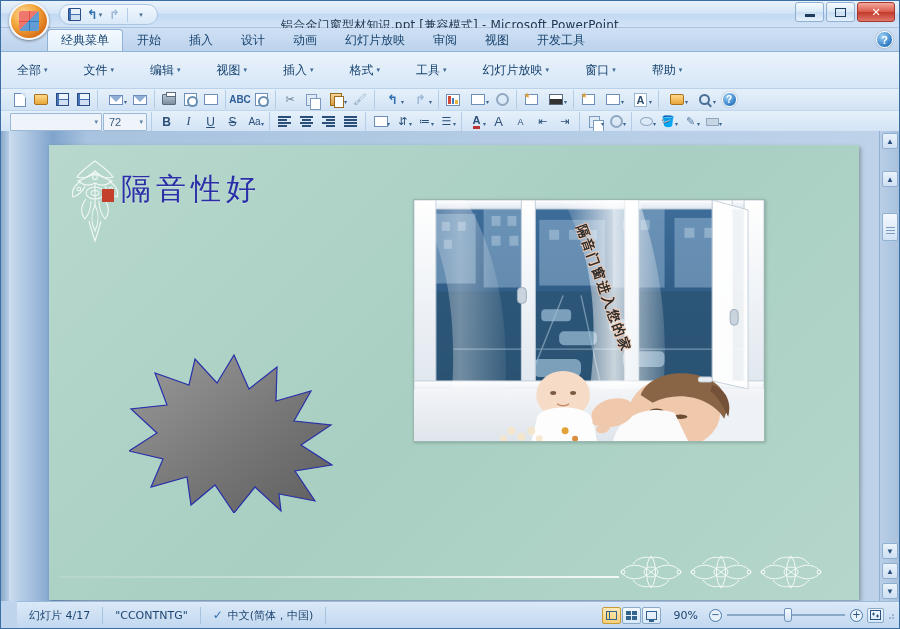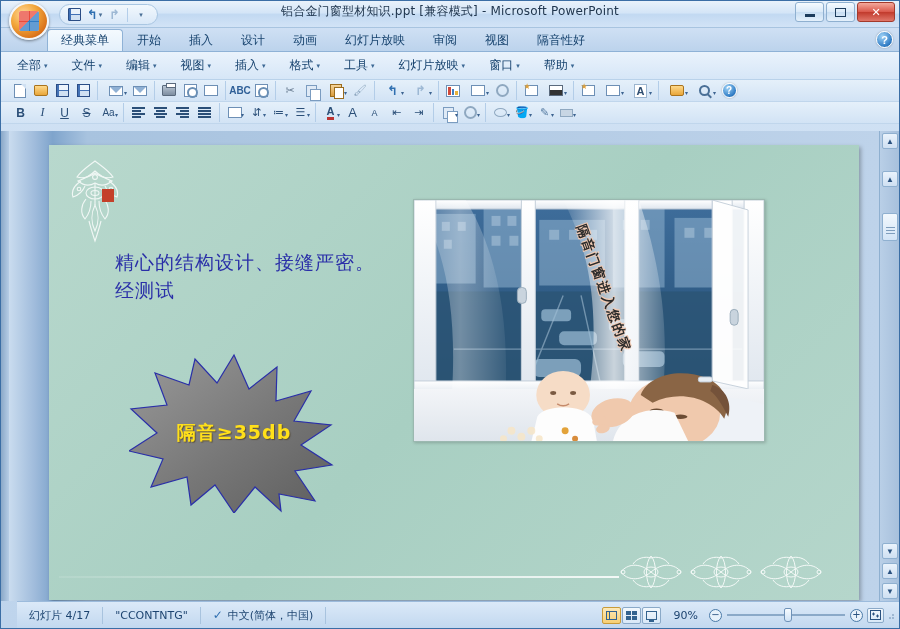--- a/index.html
+++ b/index.html
@@ -55,21 +55,21 @@
     width:13px;height:13px;background:#3f6fb5;border:1px solid #2a4d85;border-radius:1px;
     position:relative;
   }
   .ico-save:before{content:"";position:absolute;left:2px;top:0;width:9px;height:5px;background:#e8f1fa;}
   .ico-save:after{content:"";position:absolute;left:2px;bottom:0;width:9px;height:5px;background:#cfe0f2;}
   .ico-undo, .ico-redo { font-size:13px; font-weight:bold; color:#2f6fb0; line-height:1; }
   .ico-redo { color:#9db8d4; }
   .tiny-arrow { font-size:7px; color:#4a6f96; margin-left:1px; }
 
   .win-title {
-    position:absolute; left:0; right:0; top:2px; text-align:center;
+    position:absolute; left:0; right:0; top:16px; text-align:center;
     font-size:12px; color:#21374f; letter-spacing:.2px;
     font-family:"DejaVu Sans","Liberation Sans",sans-serif;
   }
   .win-buttons { position:absolute; right:4px; top:1px; display:flex; gap:2px; }
   .wbtn {
     width:29px; height:20px; border:1px solid #8fb0d0; border-radius:3px;
     background: linear-gradient(to bottom,#f6fbff,#d9e9f8 50%,#c7ddf2 51%,#e4f0fb);
     display:flex;align-items:center;justify-content:center; font-size:11px; color:#1d3c5c;
   }
   .wbtn.close {
@@ -100,23 +100,23 @@
   }
   .help-orb {
     position:absolute; right:6px; top:3px; width:17px;height:17px;border-radius:50%;
     background: radial-gradient(circle at 35% 30%, #9fd3f7, #2f7bc4 70%, #18507f);
     color:#fff; font-size:11px; font-weight:bold; display:flex;align-items:center;justify-content:center;
     border:1px solid #fff; box-shadow:0 0 2px rgba(0,0,0,.3);
   }
 
   
   .menubar {
-    height:28px; background:linear-gradient(to bottom,#eaf3fc,#d6e6f7);
+    height:37px; background:linear-gradient(to bottom,#eaf3fc,#d6e6f7);
     border-bottom:1px solid #b9d2ea;
-    display:flex; align-items:center; padding-left:6px; gap:4px;
+    display:flex; align-items:center; padding-left:6px; gap:16px;
   }
   .menuitem {
     display:flex; align-items:center; gap:3px;
     padding:0 10px; height:18px; font-size:12px; color:#15416d; cursor:default;
     font-family:"DejaVu Sans","Liberation Sans",sans-serif;
   }
   .menuitem .cv { font-size:7px; color:#3b6894; }
 
   
   .toolbar {
@@ -375,21 +375,21 @@
 
   <div class="tabstrip">
     <div class="tab active">经典菜单</div>
     <div class="tab">开始</div>
     <div class="tab">插入</div>
     <div class="tab">设计</div>
     <div class="tab">动画</div>
     <div class="tab">幻灯片放映</div>
     <div class="tab">审阅</div>
     <div class="tab">视图</div>
-    <div class="tab">隔音性好</div>
+    <div class="tab">开发工具</div>
     <div class="help-orb">?</div>
   </div>
 
   <div class="menubar">
     <div class="menuitem">
         <span>全部</span>
         <span class="cv">▾</span>
       </div>
     <div class="menuitem">
         <span>文件</span>
@@ -544,20 +544,30 @@
           <span class="i-zoom"></span>
           <span class="ar">▾</span>
         </div>
       <div class="tbtn">
           <span class="help-orb" style="position:static;width:15px;height:15px;font-size:10px;">?</span>
         </div>
     </div>
   </div>
 
   <div class="toolbar">
+    <div class="tgrp">
+      <div class="combo font">
+        <span title=""></span>
+        <span class="cv2">▾</span>
+      </div>
+      <div class="combo size">
+        <span>72</span>
+        <span class="cv2">▾</span>
+      </div>
+    </div>
     <div class="tgrp">
       <div class="fbtn b">B</div>
       <div class="fbtn i">I</div>
       <div class="fbtn u">U</div>
       <div class="fbtn s">S</div>
       <div class="fbtn">
           <span style="font-size:10px">Aa</span>
           <span class="ar" style="position:absolute;right:0;bottom:3px;font-size:6px;color:#3d6491">▾</span>
         </div>
     </div>
@@ -681,21 +691,21 @@
             <path d="M37 40 C42 46 43 54 38 60 C34 55 32 48 32 42"></path>
             <path d="M28 46 C24 54 24 64 28 72 C32 64 32 54 28 46Z"></path>
             <path d="M22 62 C24 70 26 76 28 82 C30 76 32 70 34 62"></path>
             <circle cx="28" cy="18" r="2.4"></circle>
             <circle cx="12" cy="30" r="1.8"></circle>
             <circle cx="44" cy="30" r="1.8"></circle>
           </g>
         </svg>
 
         <div class="title-bullet"></div>
-        <div class="slide-body">精心的结构设计、接缝严密。经测试</div>
+        <div class="slide-title">隔音性好</div>
 
         <div class="photo">
           <svg class="pf" viewBox="0 0 352 243" preserveAspectRatio="none">
             <defs>
               <linearGradient id="sky" x1="0" y1="0" x2="0" y2="1">
                 <stop offset="0%" stop-color="#3f6e9c"></stop>
                   <stop offset="60%" stop-color="#2d5982"></stop>
                   <stop offset="100%" stop-color="#22465f"></stop>
               </linearGradient>
               <linearGradient id="curt" x1="0" y1="0" x2="1" y2="0">
@@ -827,21 +837,20 @@
           <svg viewBox="0 0 210 160" style="position:absolute;inset:0;width:100%;height:100%">
             <defs>
               <linearGradient id="stargrad" x1="0" y1="0" x2="1" y2="1">
                 <stop offset="0%" stop-color="#9a9a9a"></stop>
                 <stop offset="55%" stop-color="#777777"></stop>
                 <stop offset="100%" stop-color="#5e5e5e"></stop>
               </linearGradient>
             </defs>
             <polygon fill="url(#stargrad)" stroke="#2a2fa8" stroke-width="1.2" points="105,2 120,36 148,14 147,48 182,38 165,68 202,72 172,92 203,112 166,118 186,148 150,141 152,158 126,134 105,160 86,132 62,152 58,124 22,134 34,106 0,98 28,80 2,56 38,52 26,20 60,32 66,6 88,30"></polygon>
           </svg>
-          <div class="star-label">隔音≥35db</div>
         </div>
 
         <div class="baseline"></div>
         <svg class="ornament-br" viewBox="0 0 240 44">
           <g fill="none" stroke="#ffffff" stroke-width="1" opacity="0.95">
             <g>
               <path d="M40 22 C28 12 16 14 10 22 C16 30 28 32 40 22Z"></path>
               <path d="M40 22 C52 12 64 14 70 22 C64 30 52 32 40 22Z"></path>
               <path d="M40 6 C34 12 34 32 40 38 C46 32 46 12 40 6Z"></path>
               <ellipse cx="40" cy="22" rx="7" ry="5"></ellipse>

